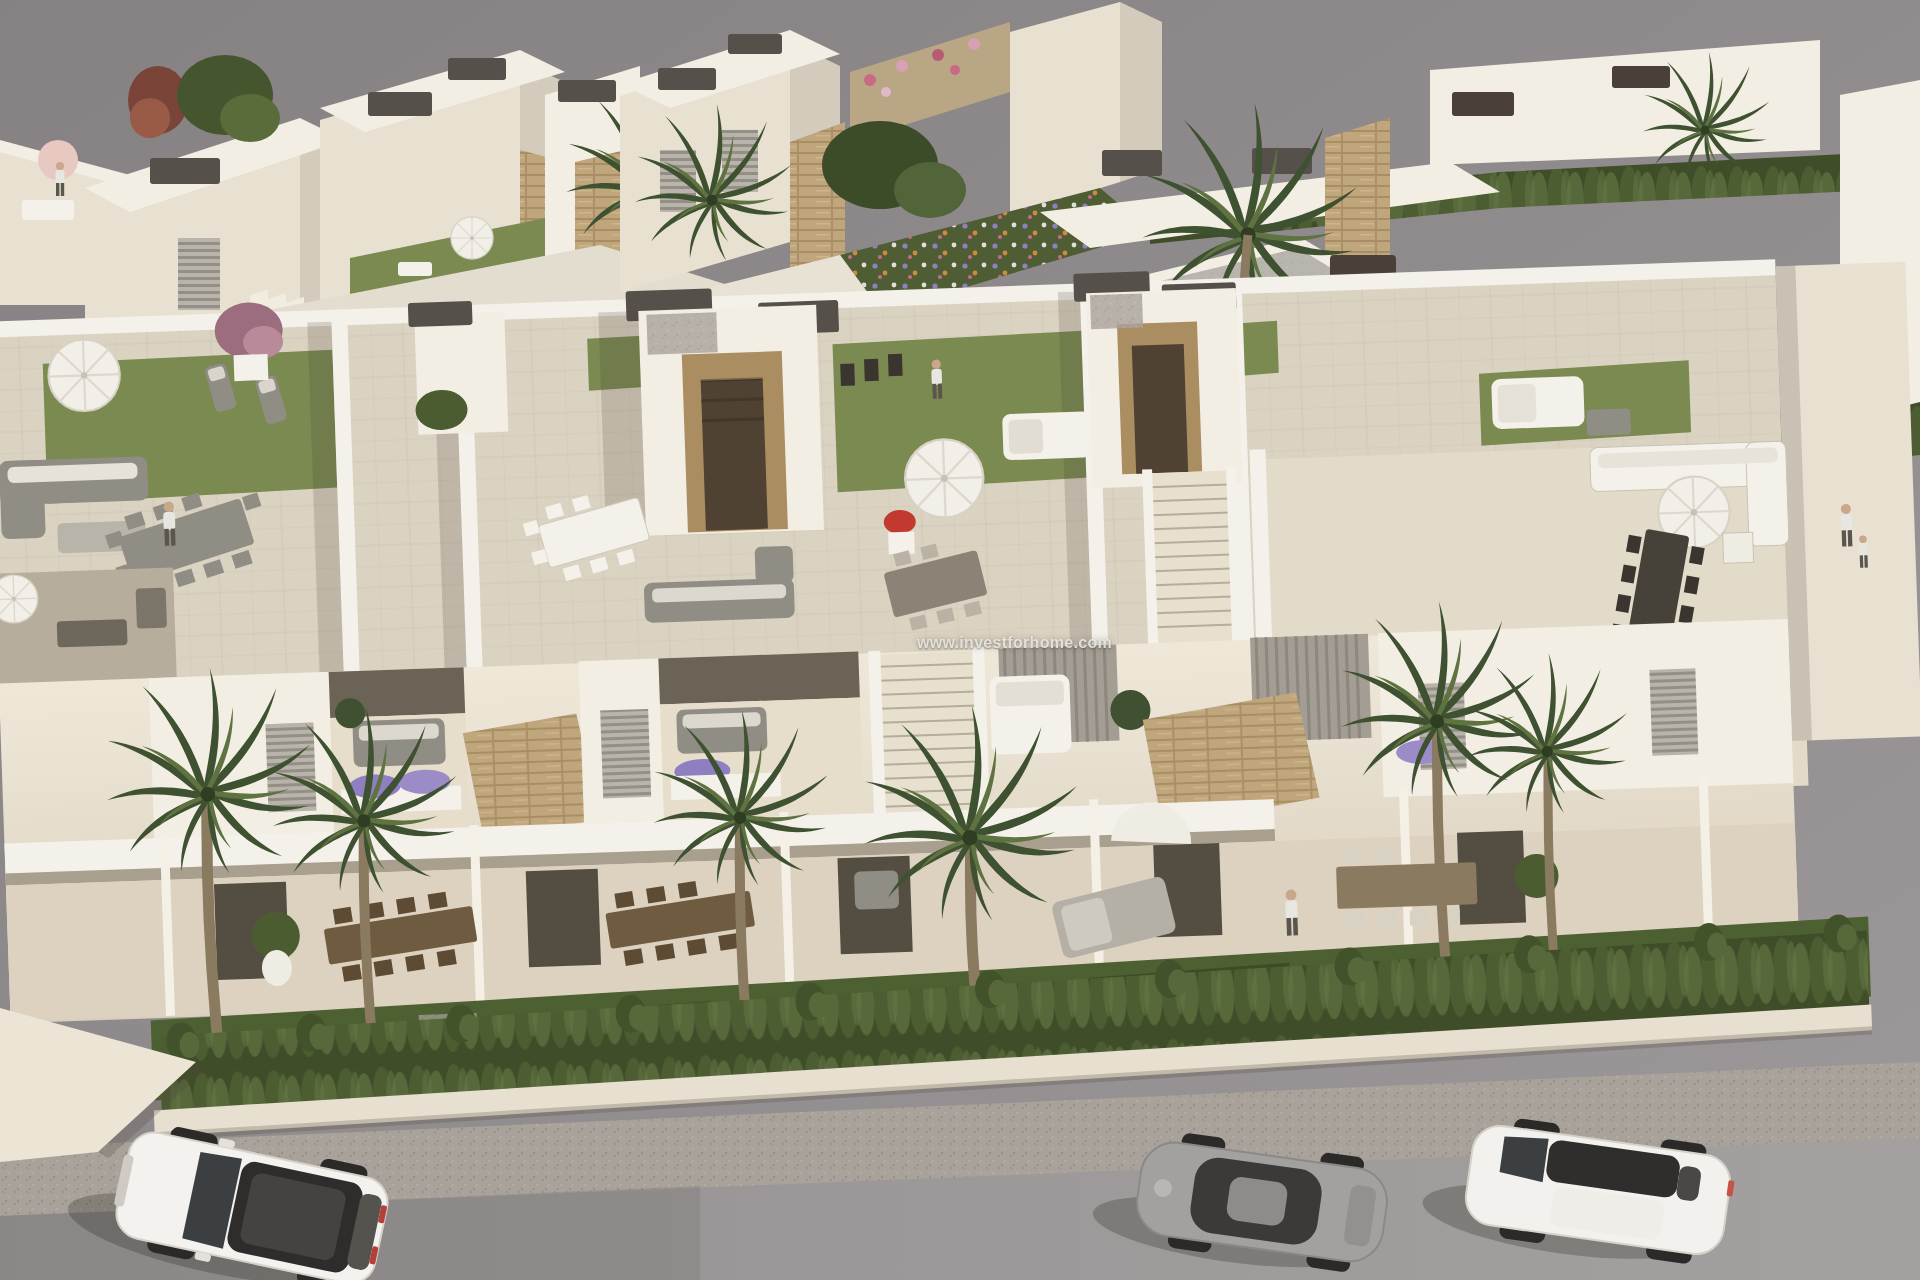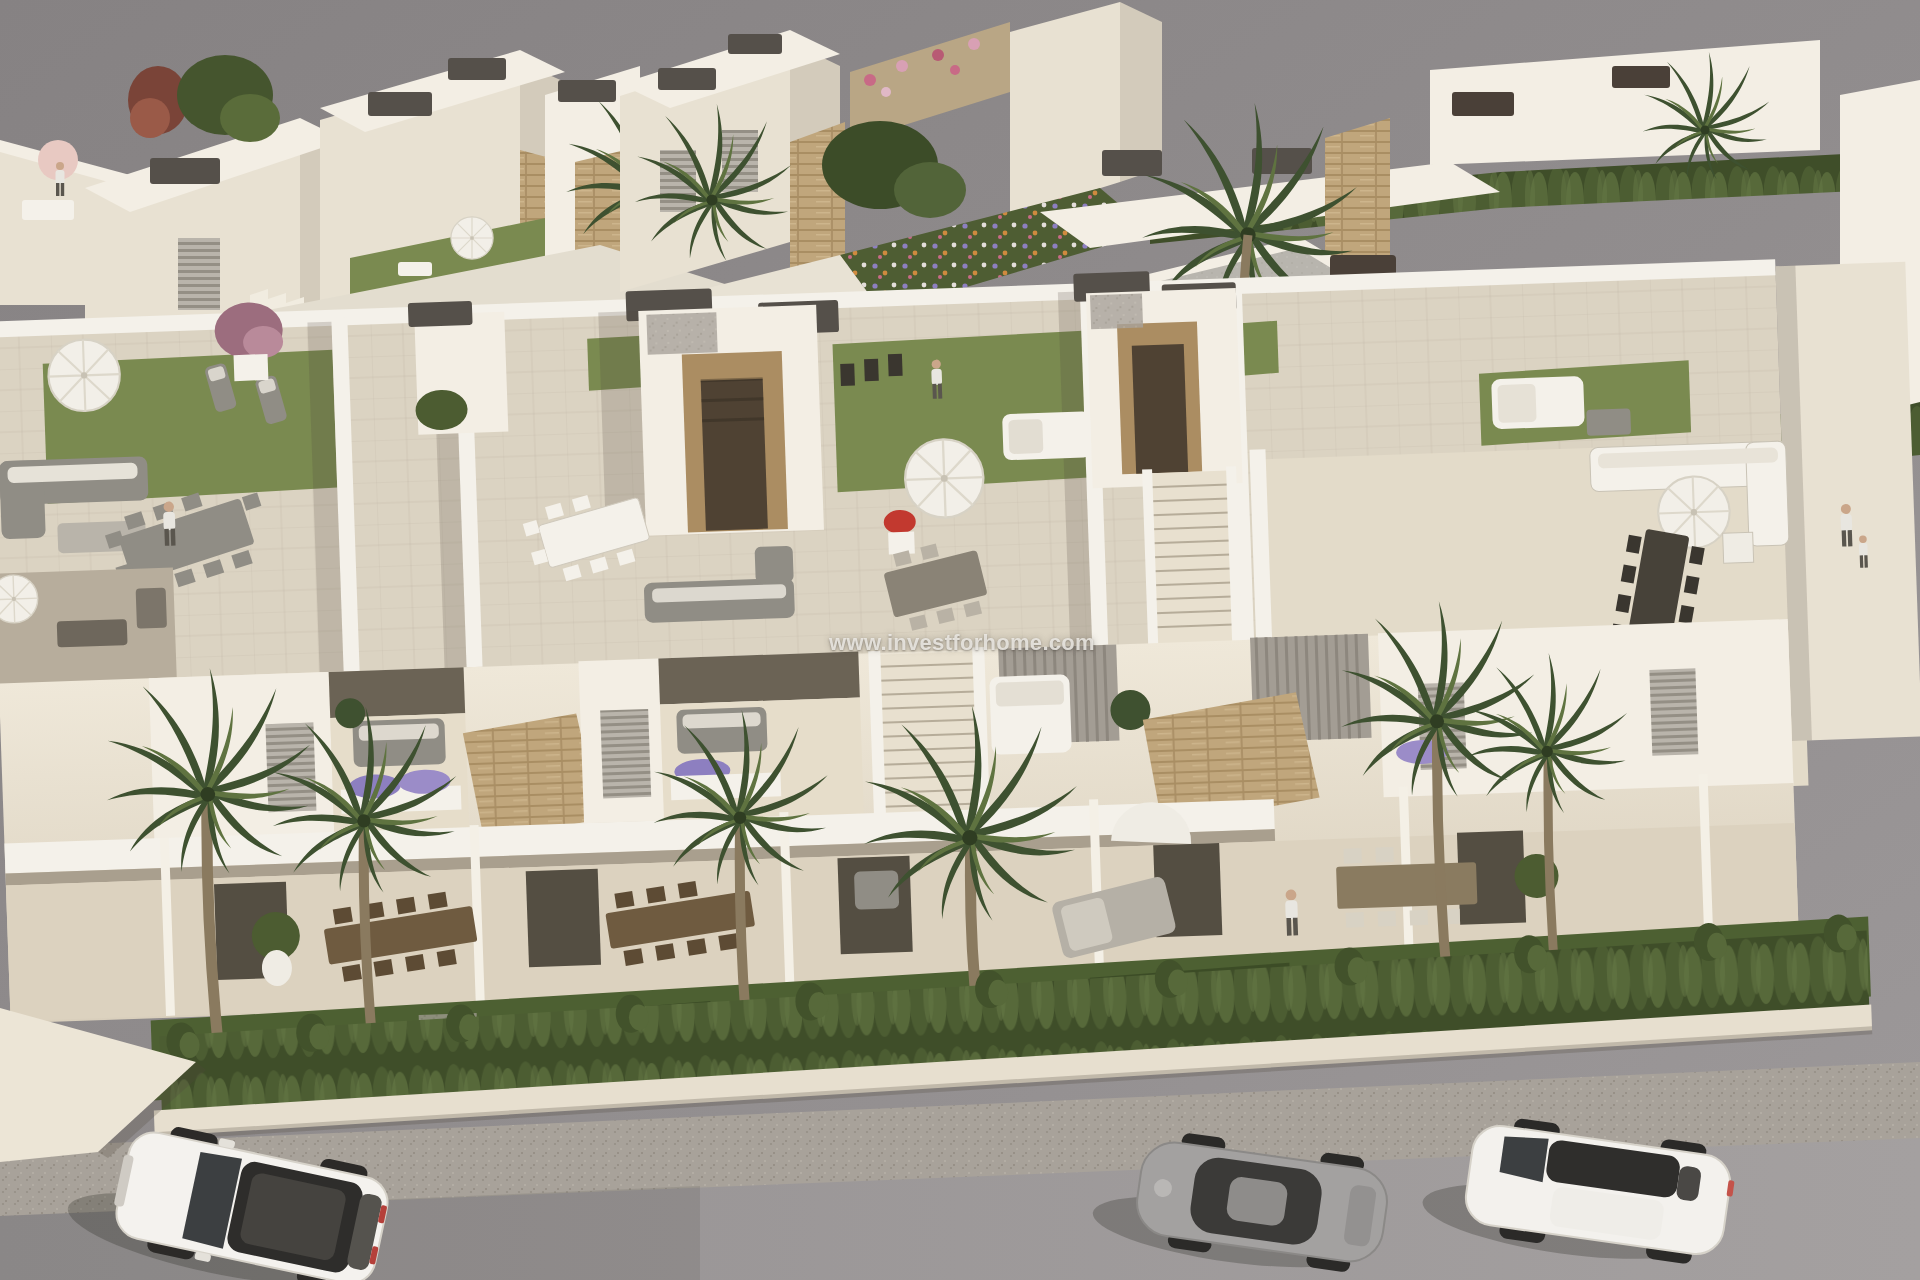--- a/index.html
+++ b/index.html
@@ -10,22 +10,22 @@
   .w0{fill:#f3eee4}.w1{fill:#e8e1d2}.w2{fill:#d3cbbb}.w3{fill:#b3aa99}.cap{fill:#55504a}.capb{fill:#4a4038}.wood{fill:#ab8d62}
   .lawn{fill:#7a8a50}.lawnD{fill:#4d6032}
   .tile{fill:#dbd3c2}.tileR{fill:#e3dbc9}
   .gray{fill:#908d85}.white{fill:#f4f1ea}.glass{fill:#544e42}
   .tbl{fill:#6f5b40}.dk{fill:#3a362f}
   .shad{fill:rgba(80,72,60,.20)}
   .stepln{stroke:rgba(140,130,110,.55);stroke-width:2}
   
   .watermark{
     position:absolute;left:812px;top:628px;width:300px;height:30px;
-    font-size:22px;font-weight:700;letter-spacing:.3px;line-height:30px;
-    text-align:center;color:rgba(238,236,231,.85);
+    font-size:16px;font-weight:700;letter-spacing:.3px;line-height:30px;
+    text-align:right;color:rgba(238,236,231,.85);
     text-shadow:0 1px 2px rgba(70,65,58,.45),0 0 6px rgba(70,65,58,.35);
     user-select:none;pointer-events:none;}
 </style>
 </head>
 <body>
 
 <div id="stage">
 <svg width="1920" height="1280" viewBox="0 0 1920 1280">
 <defs>
   <linearGradient id="skyg" x1="0" y1="0" x2="1" y2="1">

